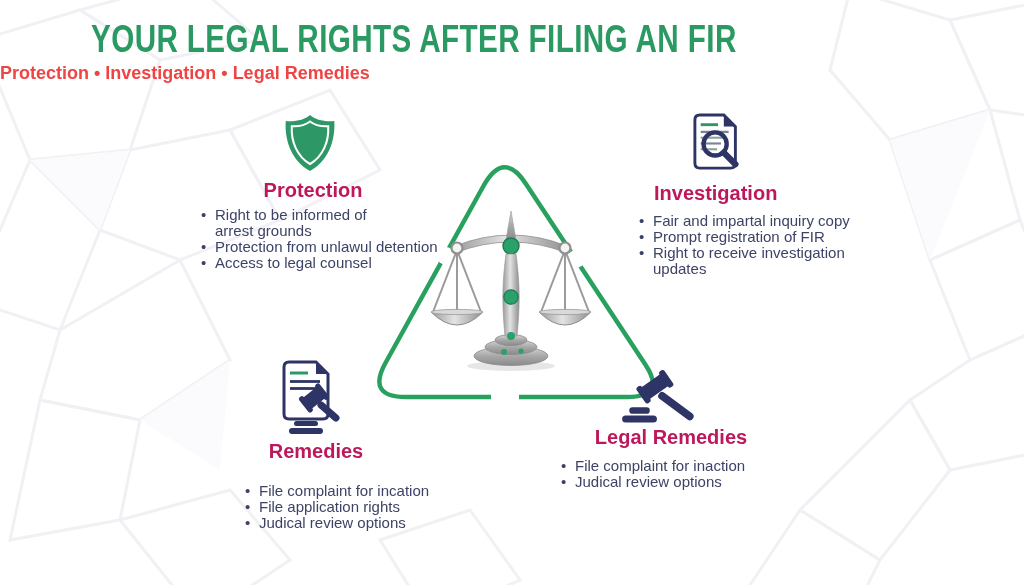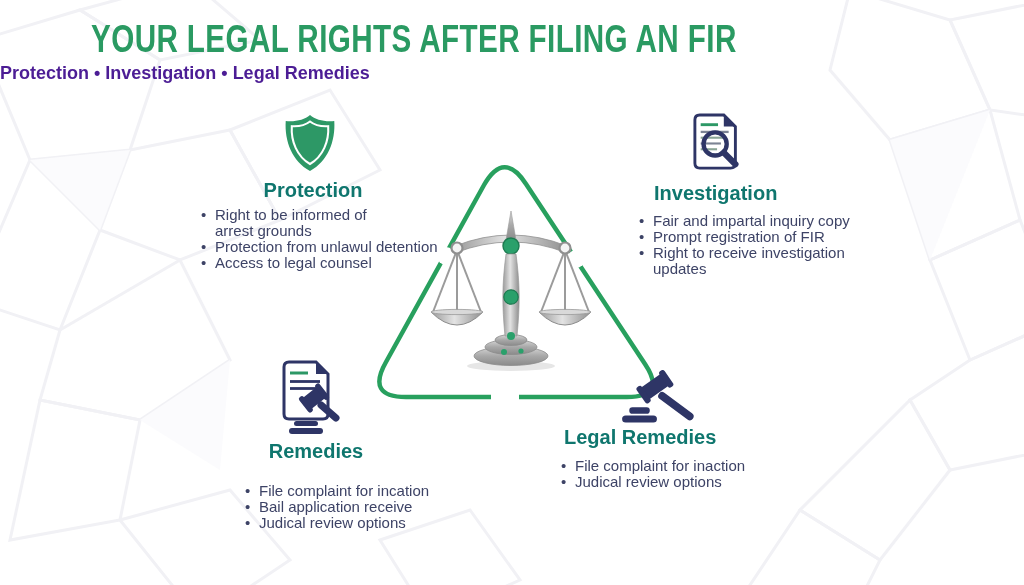--- a/index.html
+++ b/index.html
@@ -8,28 +8,28 @@
   .stage { position:relative; width:1024px; height:585px; background:#ffffff; }
 
   
   .bg-pattern { position:absolute; left:0; top:0; width:1024px; height:585px; }
 
   
   .header { position:absolute; left:0; top:18px; width:1024px; text-align:left; }
   .main-title { display:inline-block; font-size:38px; font-weight:800; color:#2a9a62;
                 letter-spacing:0.5px; transform:scaleX(0.78); transform-origin:50% 50%;
                 white-space:nowrap; }
-  .subtitle { margin-top:2px; font-size:18px; font-weight:600; color:#4c1d95; }
+  .subtitle { margin-top:2px; font-size:18px; font-weight:600; color:#ef4444; }
 
   
   .center-art { position:absolute; left:330px; top:130px; width:360px; height:290px; }
 
   
   .sec { position:absolute; }
-  .sec-title { font-size:20px; font-weight:700; color:#0f766e; }
+  .sec-title { font-size:20px; font-weight:700; color:#be185d; }
   .bullets { list-style:none; margin-top:4px; }
   .bullets li { position:relative; padding-left:15px; font-size:15px; line-height:16px;
                 color:#3d4366; }
   .bullets li::before { content:"\2022"; position:absolute; left:1px; top:0; color:#3d4366; }
   .nowrap { white-space:nowrap; }
 
   .sec-protection { left:198px; top:113px; width:238px; }
   .sec-protection .icon-wrap { width:56px; margin-left:84px; }
   .sec-protection .sec-title { text-align:center; width:230px; margin-top:2px; }
   .sec-protection .bullets { margin-left:2px; margin-top:5px; }
@@ -40,21 +40,21 @@
   .sec-investigation .sec-title { margin-top:4px; margin-left:18px; }
   .sec-investigation .bullets { margin-left:2px; margin-top:8px; }
   .sec-investigation .li-wrap3 { max-width:212px; }
 
   .sec-complaints { left:240px; top:358px; width:220px; }
   .sec-complaints .icon-wrap { width:64px; margin-left:40px; }
   .sec-complaints .sec-title { text-align:center; width:152px; margin-top:2px; }
   .sec-complaints .bullets { margin-left:4px; margin-top:20px; }
 
   .sec-remedies { left:558px; top:426px; width:220px; }
-  .sec-remedies .sec-title { margin-left:6px; }
+  .sec-remedies .sec-title { margin-left:6px;text-align:center; }
   .sec-remedies .bullets { margin-left:2px; margin-top:9px; }
 
   .gavel-float { position:absolute; left:618px; top:370px; width:82px; height:58px; }
 </style>
 </head>
 <body>
 
 <div class="stage">
 
   <svg class="bg-pattern" viewBox="0 0 1024 585" xmlns="http://www.w3.org/2000/svg">
@@ -198,21 +198,21 @@
           <rect x="41.5" y="30.5" width="5.5" height="19" rx="2.5" fill="#2e3566"></rect>
         </g>
         <line x1="41" y1="47" x2="56" y2="60" stroke="#2e3566" stroke-width="7" stroke-linecap="round"></line>
         <rect x="14" y="63" width="24" height="5" rx="2.5" fill="#2e3566"></rect>
         <rect x="9" y="70" width="34" height="6" rx="3" fill="#2e3566"></rect>
       </svg>
     </div>
     <h2 class="sec-title">Remedies</h2>
     <ul class="bullets">
       <li class="nowrap">File complaint for incation</li>
-      <li class="nowrap">Bail application receive</li>
+      <li class="nowrap">File application rights</li>
       <li class="nowrap">Judical review options</li>
     </ul>
   </section>
 
   <div class="gavel-float">
     <svg width="82" height="58" viewBox="0 0 80 56" xmlns="http://www.w3.org/2000/svg">
       <g transform="rotate(-35 36 16)">
         <rect x="23" y="9" width="26" height="14" rx="2" fill="#2e3566"></rect>
         <rect x="19.5" y="6.5" width="6" height="19" rx="2.5" fill="#2e3566"></rect>
         <rect x="46.5" y="6.5" width="6" height="19" rx="2.5" fill="#2e3566"></rect>

